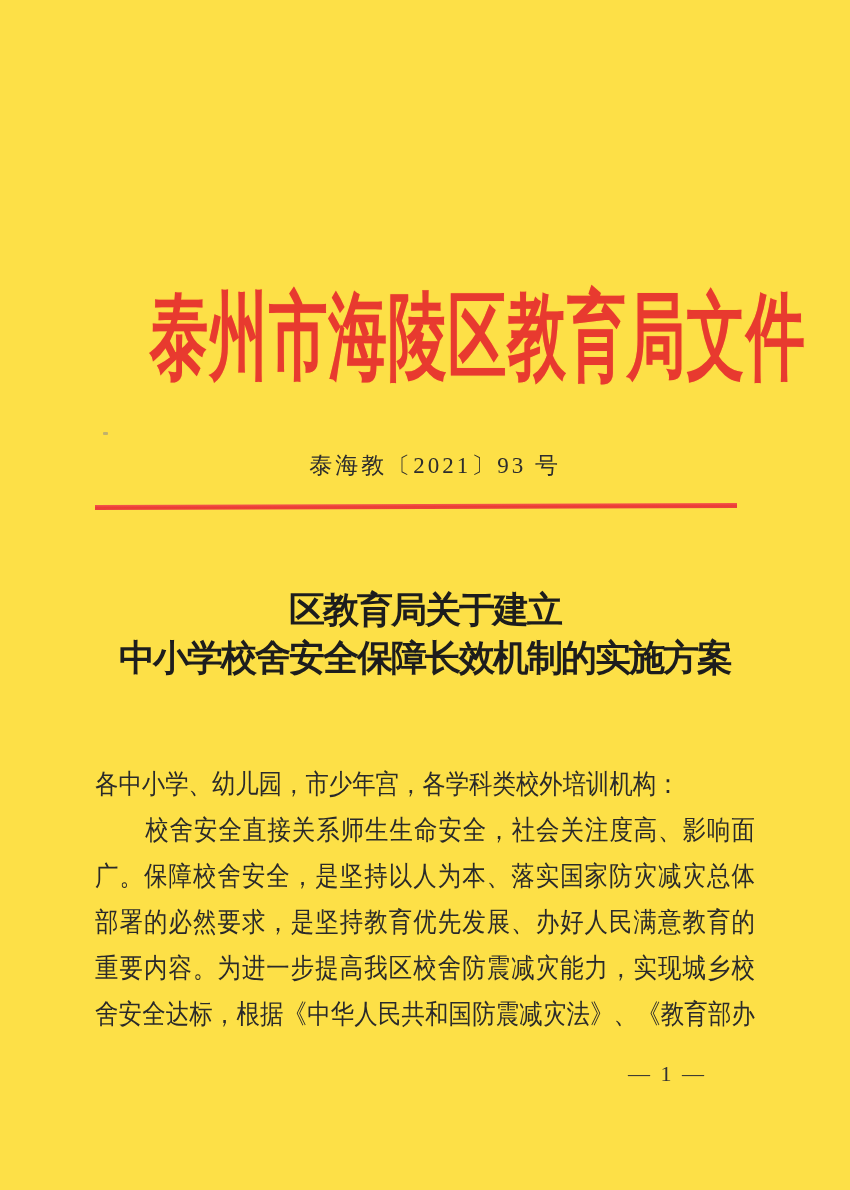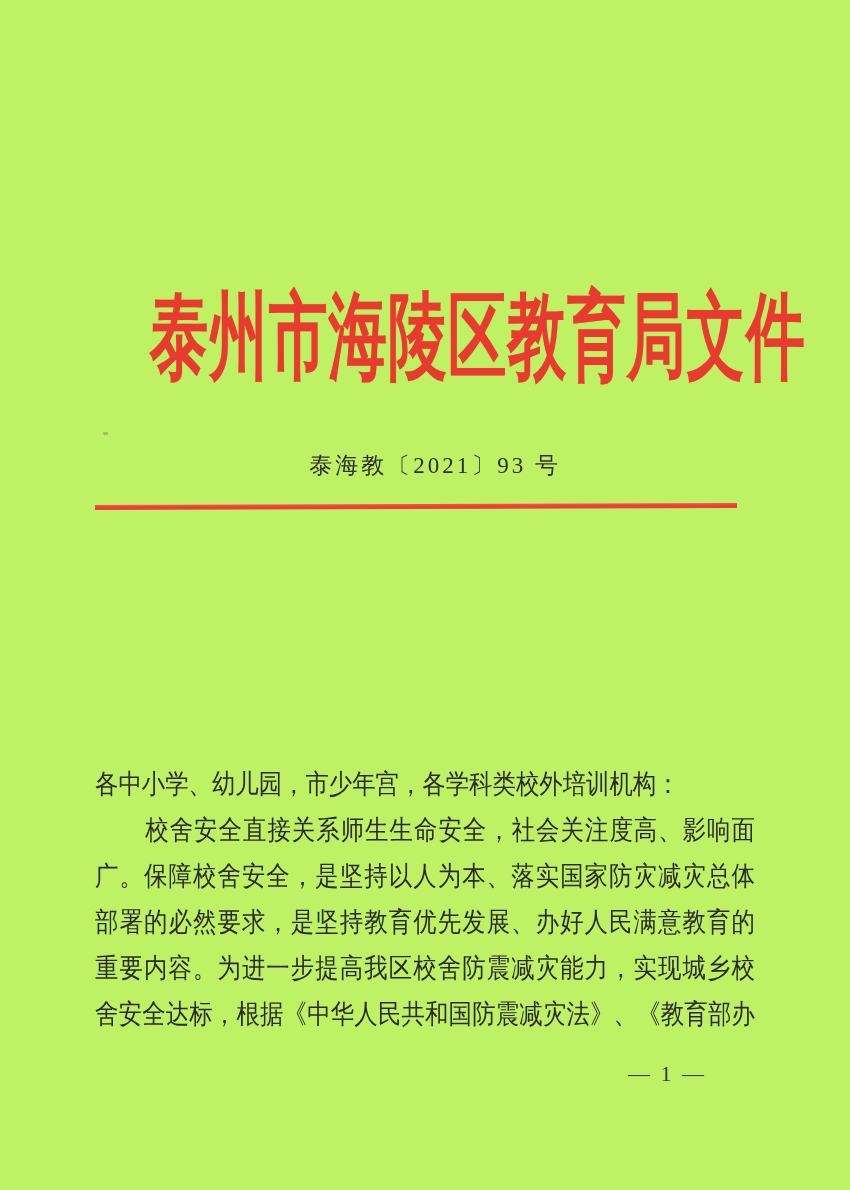--- a/index.html
+++ b/index.html
@@ -5,21 +5,21 @@
   * { margin: 0; padding: 0; box-sizing: border-box; }
   html, body { width: 850px; height: 1190px; }
   body {
     font-family: "Liberation Serif", serif;
     background: #f2f2f0;
   }
   .page {
     position: relative;
     width: 850px;
     height: 1190px;
-    background: #bef264;
+    background: #fde047;
     overflow: hidden;
   }
   
   .agency-header {
     position: absolute;
     top: 281px;
     left: -14px;
     width: 850px;
     text-align: center;
     white-space: nowrap;
@@ -117,20 +117,24 @@
 <body>
 
 <div class="page">
 
   <div class="agency-header">泰州市海陵区教育局文件</div>
 
   <div class="doc-number">泰海教〔2021〕93 号</div>
 
   <div class="red-rule"></div>
 
+  <div class="doc-title">
+    <div class="title-line">区教育局关于建立</div>
+    <div class="title-line">中小学校舍安全保障长效机制的实施方案</div>
+  </div>
 
   <div class="body-text">
     <div class="body-line salutation">各中小学、幼儿园，市少年宫，各学科类校外培训机构：</div>
     <div class="body-line indent justify">校舍安全直接关系师生生命安全，社会关注度高、影响面</div>
     <div class="body-line justify">广。保障校舍安全，是坚持以人为本、落实国家防灾减灾总体</div>
     <div class="body-line justify">部署的必然要求，是坚持教育优先发展、办好人民满意教育的</div>
     <div class="body-line justify">重要内容。为进一步提高我区校舍防震减灾能力，实现城乡校</div>
     <div class="body-line justify">舍安全达标，根据《中华人民共和国防震减灾法》、《教育部办</div>
   </div>
 

